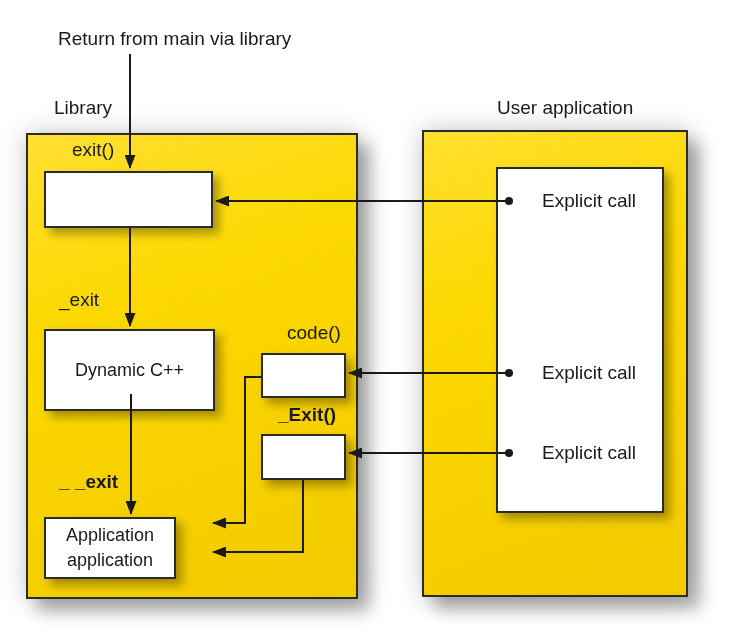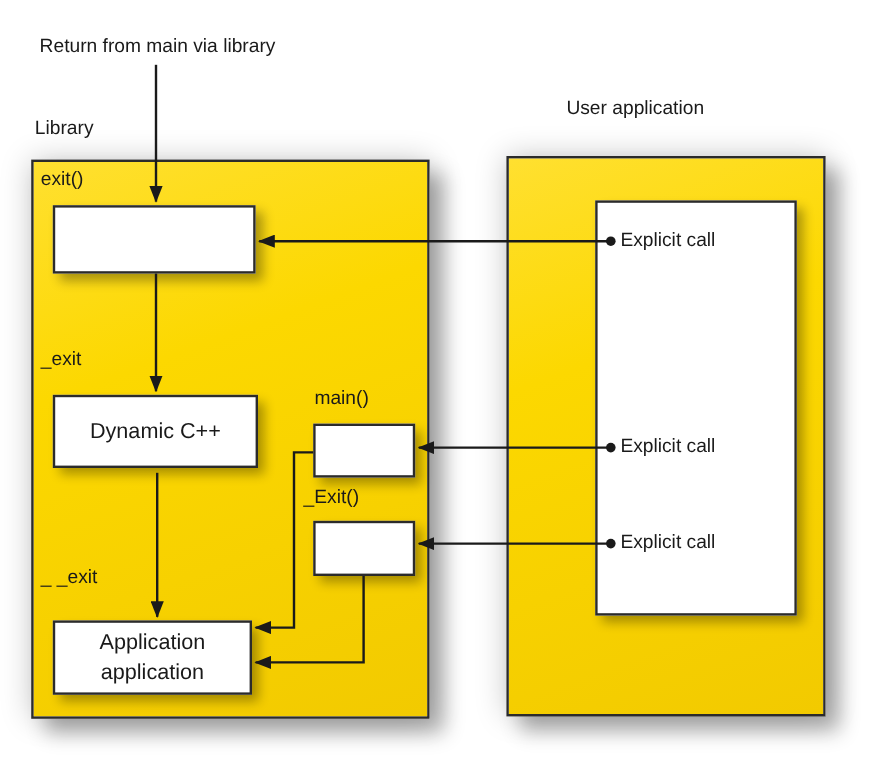--- a/index.html
+++ b/index.html
@@ -11,25 +11,26 @@
   #canvas{
     position:relative;
     width:743px;height:643px;
     background:#ffffff;
     font-family:"Liberation Sans","DejaVu Sans",sans-serif;
     color:var(--line);
     overflow:hidden;
   }
   .label{
     position:absolute;
-    font-size:16px;
+    font-size:19px;
     line-height:26px;
     white-space:nowrap;
     color:var(--line);
     z-index:4;
+    margin-left:25px;
   }
   .panel{
     position:absolute;
     background:linear-gradient(160deg,#ffe030 0%,var(--yellow) 35%,#f2ca00 100%);
     border:2px solid var(--border);
     box-sizing:border-box;
     box-shadow:0 0 24px rgba(0,0,0,0.22), 12px 12px 16px rgba(0,0,0,0.30);
     z-index:1;
   }
   .wbox{
@@ -57,43 +58,43 @@
 </style>
 </head>
 <body>
 
 <div id="canvas">
 
   <div class="label" style="left:33px;top:26px;">Return from main via library</div>
 
   <div class="label" style="left:29px;top:95px;">Library</div>
 
-  <div class="label" style="left:472px;top:78px;">User application</div>
+  <div class="label" style="left:472px;top:95px;">User application</div>
 
   <div class="panel" style="left:26px;top:133px;width:332px;height:466px;"></div>
 
   <div class="panel" style="left:422px;top:130px;width:266px;height:467px;"></div>
 
-  <div class="label" style="left:34px;top:137px;">exit()</div>
+  <div class="label" style="left:47px;top:137px;">exit()</div>
 
   <div class="label" style="left:34px;top:287px;">_exit</div>
 
-  <div class="label" style="left:34px;top:469px;">_ _exit</div>
+  <div class="label" style="left:34px;top:469px;font-weight:bold;">_ _exit</div>
 
-  <div class="label" style="left:262px;top:320px;">main()</div>
+  <div class="label" style="left:262px;top:320px;">code()</div>
 
-  <div class="label" style="left:253px;top:402px;">_Exit()</div>
+  <div class="label" style="left:253px;top:402px;font-weight:bold;">_Exit()</div>
 
   <div class="wbox" style="left:44px;top:171px;width:169px;height:57px;"></div>
 
-  <div class="wbox" style="left:44px;top:329px;width:171px;height:61px;">
+  <div class="wbox" style="left:44px;top:329px;width:171px;height:82px;">
     <span>Dynamic C++</span>
   </div>
 
-  <div class="wbox" style="left:44px;top:517px;width:166px;height:62px;">
+  <div class="wbox" style="left:44px;top:517px;width:132px;height:62px;">
     <span>Application</span>
     <span>application</span>
   </div>
 
   <div class="wbox" style="left:261px;top:353px;width:85px;height:45px;"></div>
 
   <div class="wbox" style="left:261px;top:434px;width:85px;height:46px;"></div>
 
   <div class="wbox" style="left:496px;top:167px;width:168px;height:346px;"></div>
 

